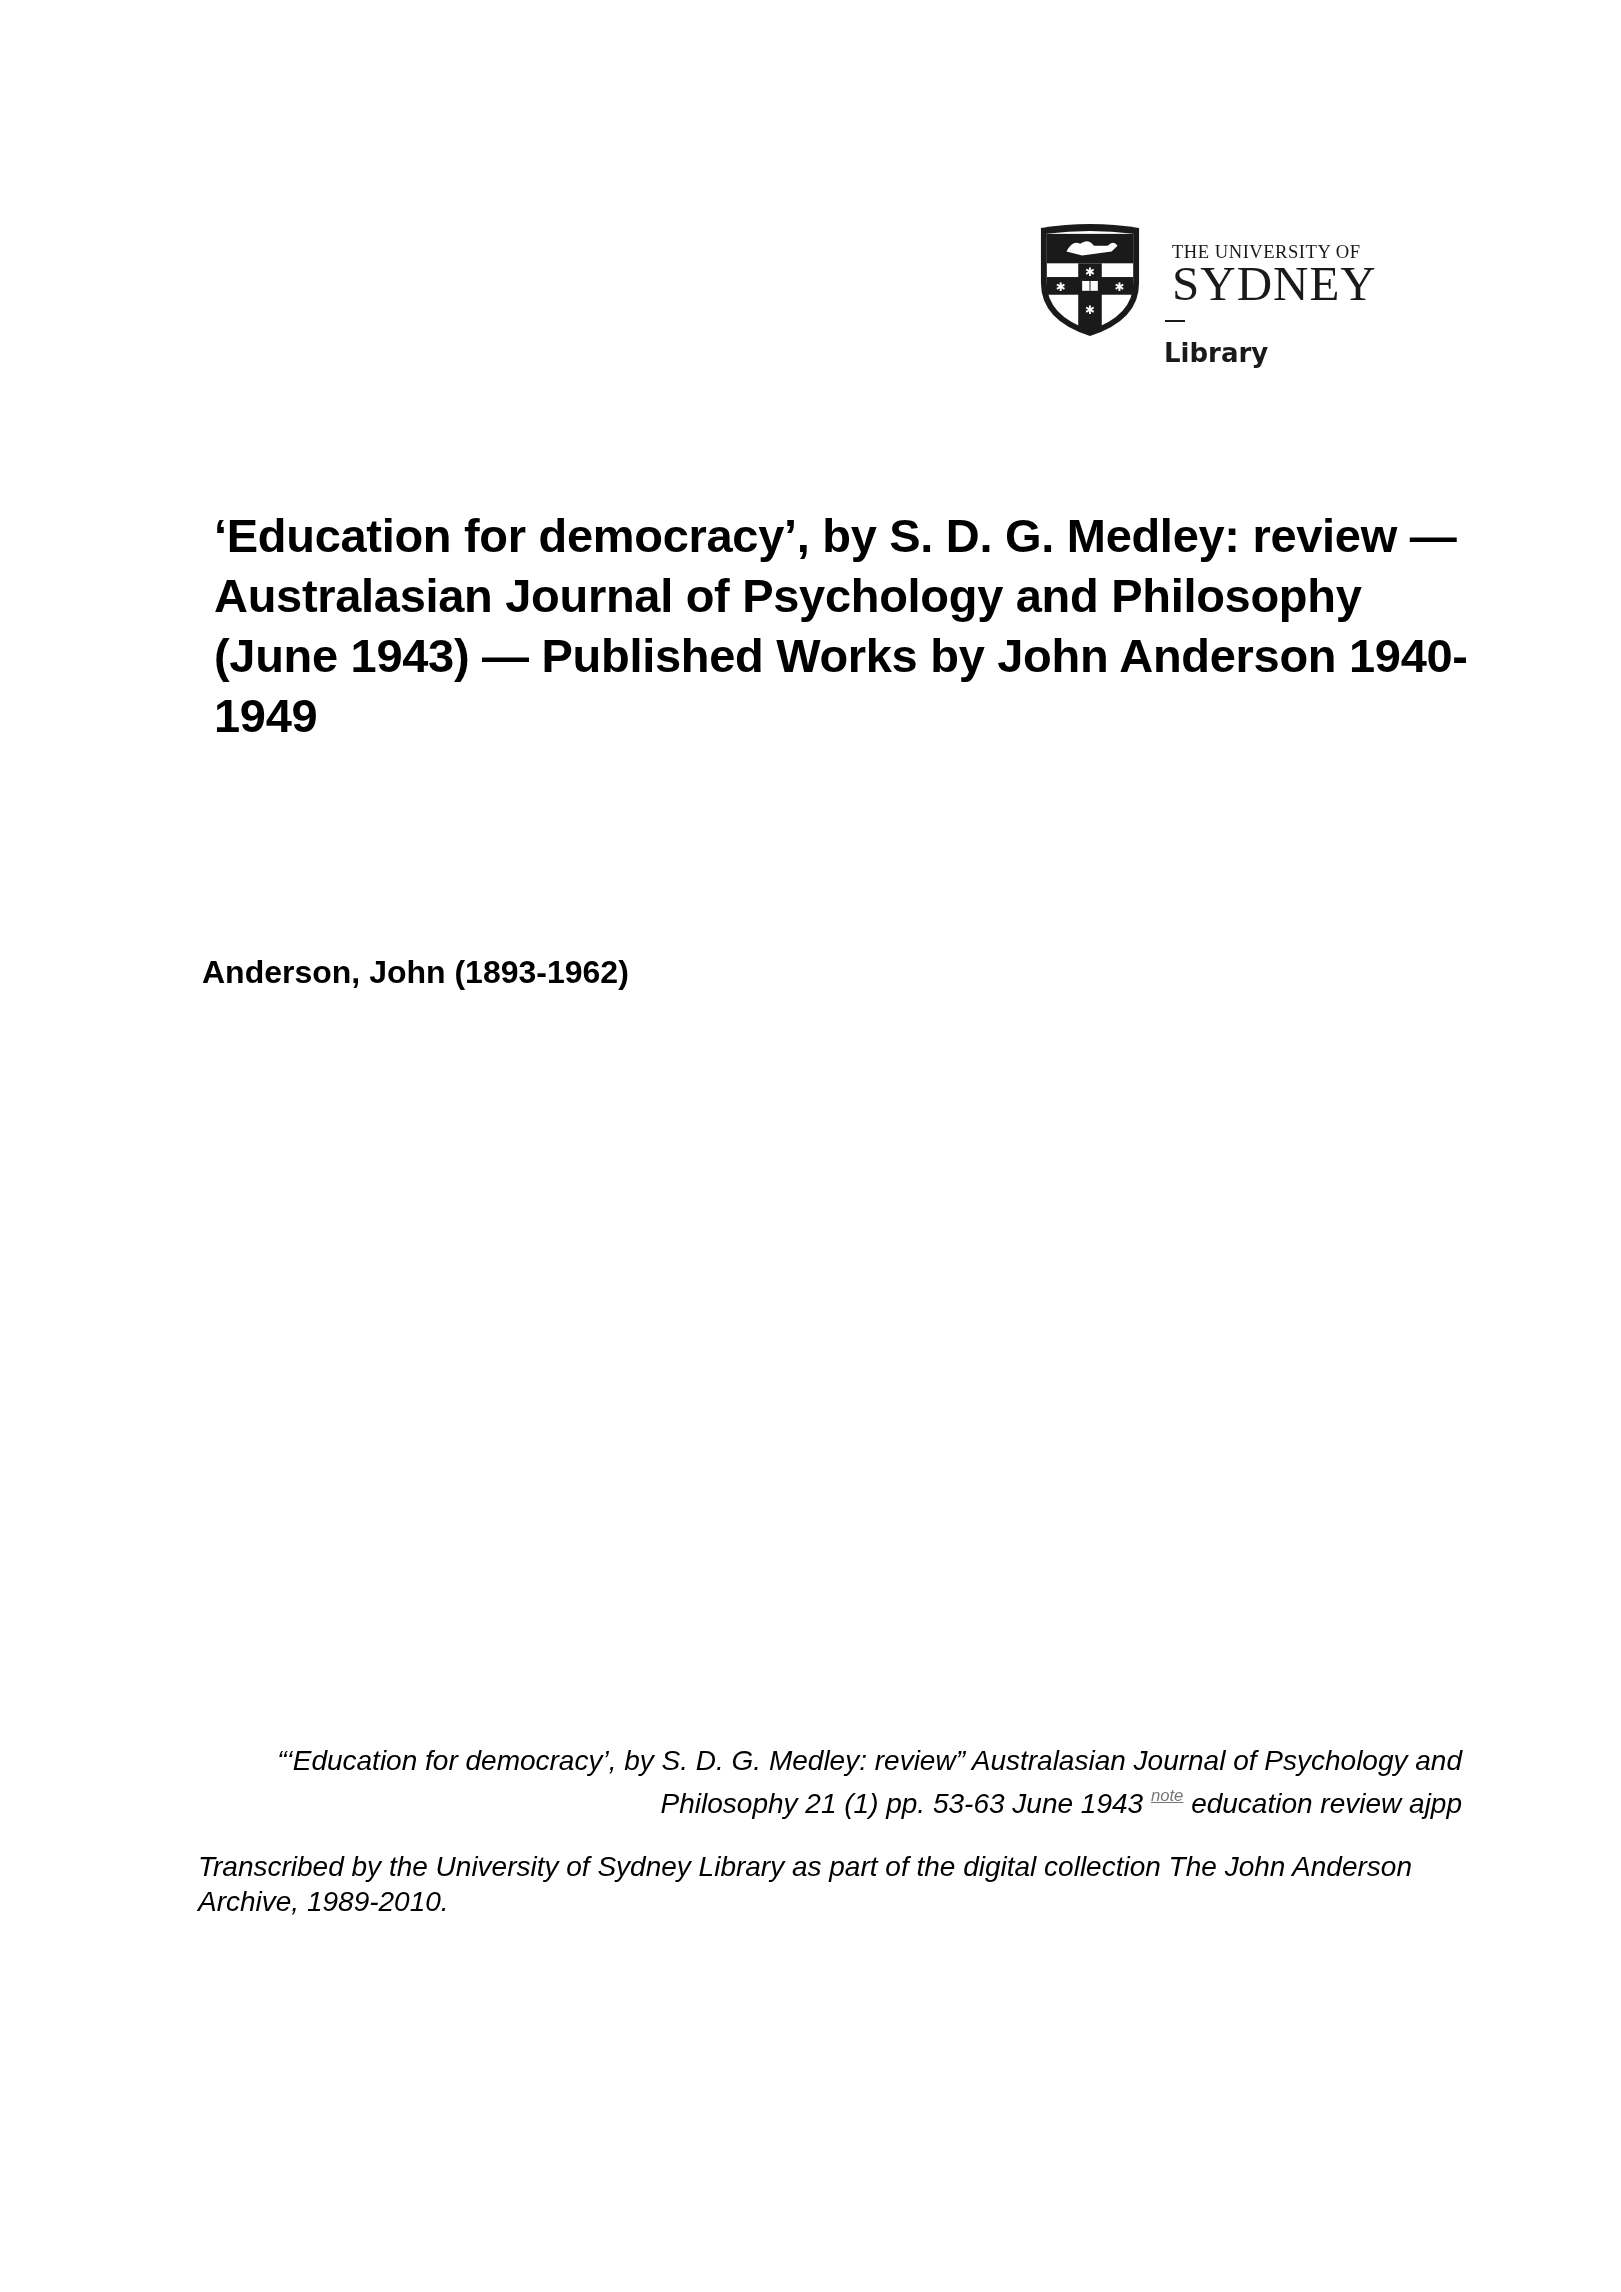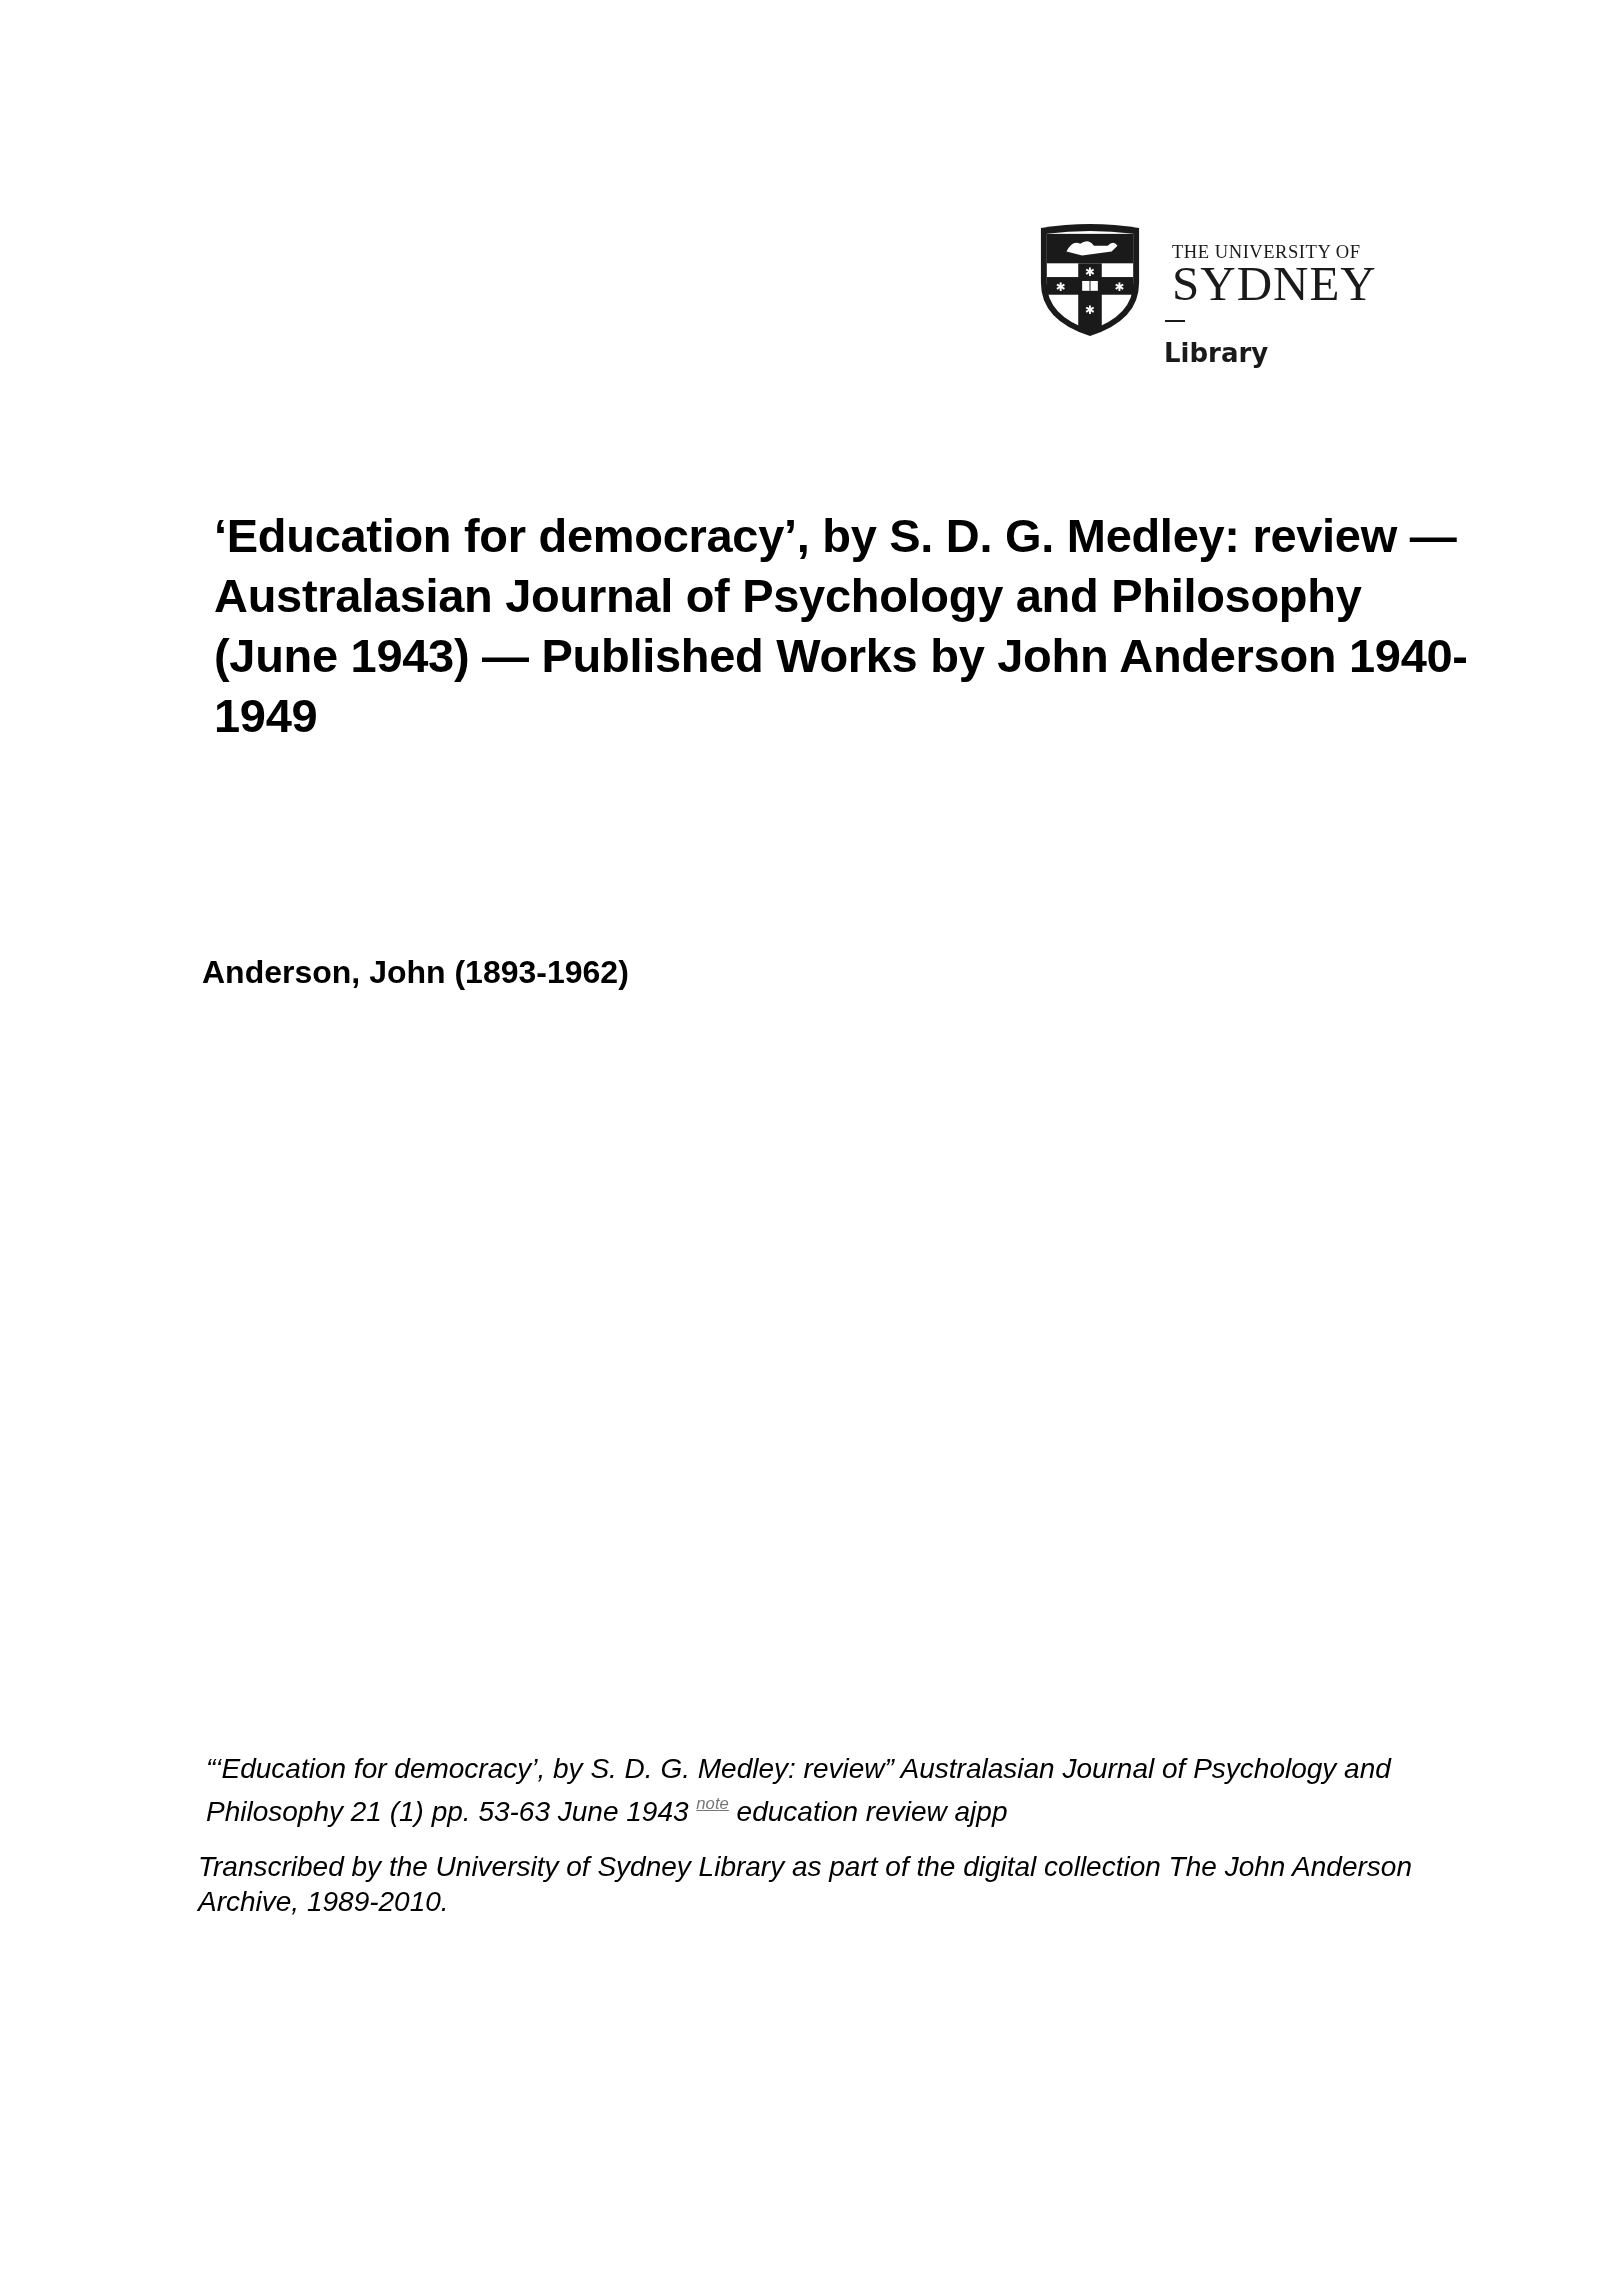--- a/index.html
+++ b/index.html
@@ -21,21 +21,21 @@
     position: absolute; left: 198px; top: 490px; width: 1255px;
     font-size: 47px; font-weight: bold; line-height: 60px; margin: 16px;
     letter-spacing: -0.3px;
   }
   .author {
     position: absolute; left: 198px; top: 950px;
     font-size: 32px; font-weight: bold; margin: 4px;
   }
   .citation {
     position: absolute; left: 198px; top: 1743px; width: 1264px;
-    font-size: 28px; font-style: italic; line-height: 35px; margin: 8px;
+    font-size: 28px; font-style: italic; line-height: 35px; margin: 0; text-align: right;
   }
   .citation .note {
     font-size: 16.7px; color: #777; text-decoration: underline;
     vertical-align: 11.8px; cursor: pointer;
   }
   .transcribed {
     position: absolute; left: 198px; top: 1849px; width: 1264px;
     font-size: 28px; font-style: italic; line-height: 35px; margin: 0;
   }
 </style>

